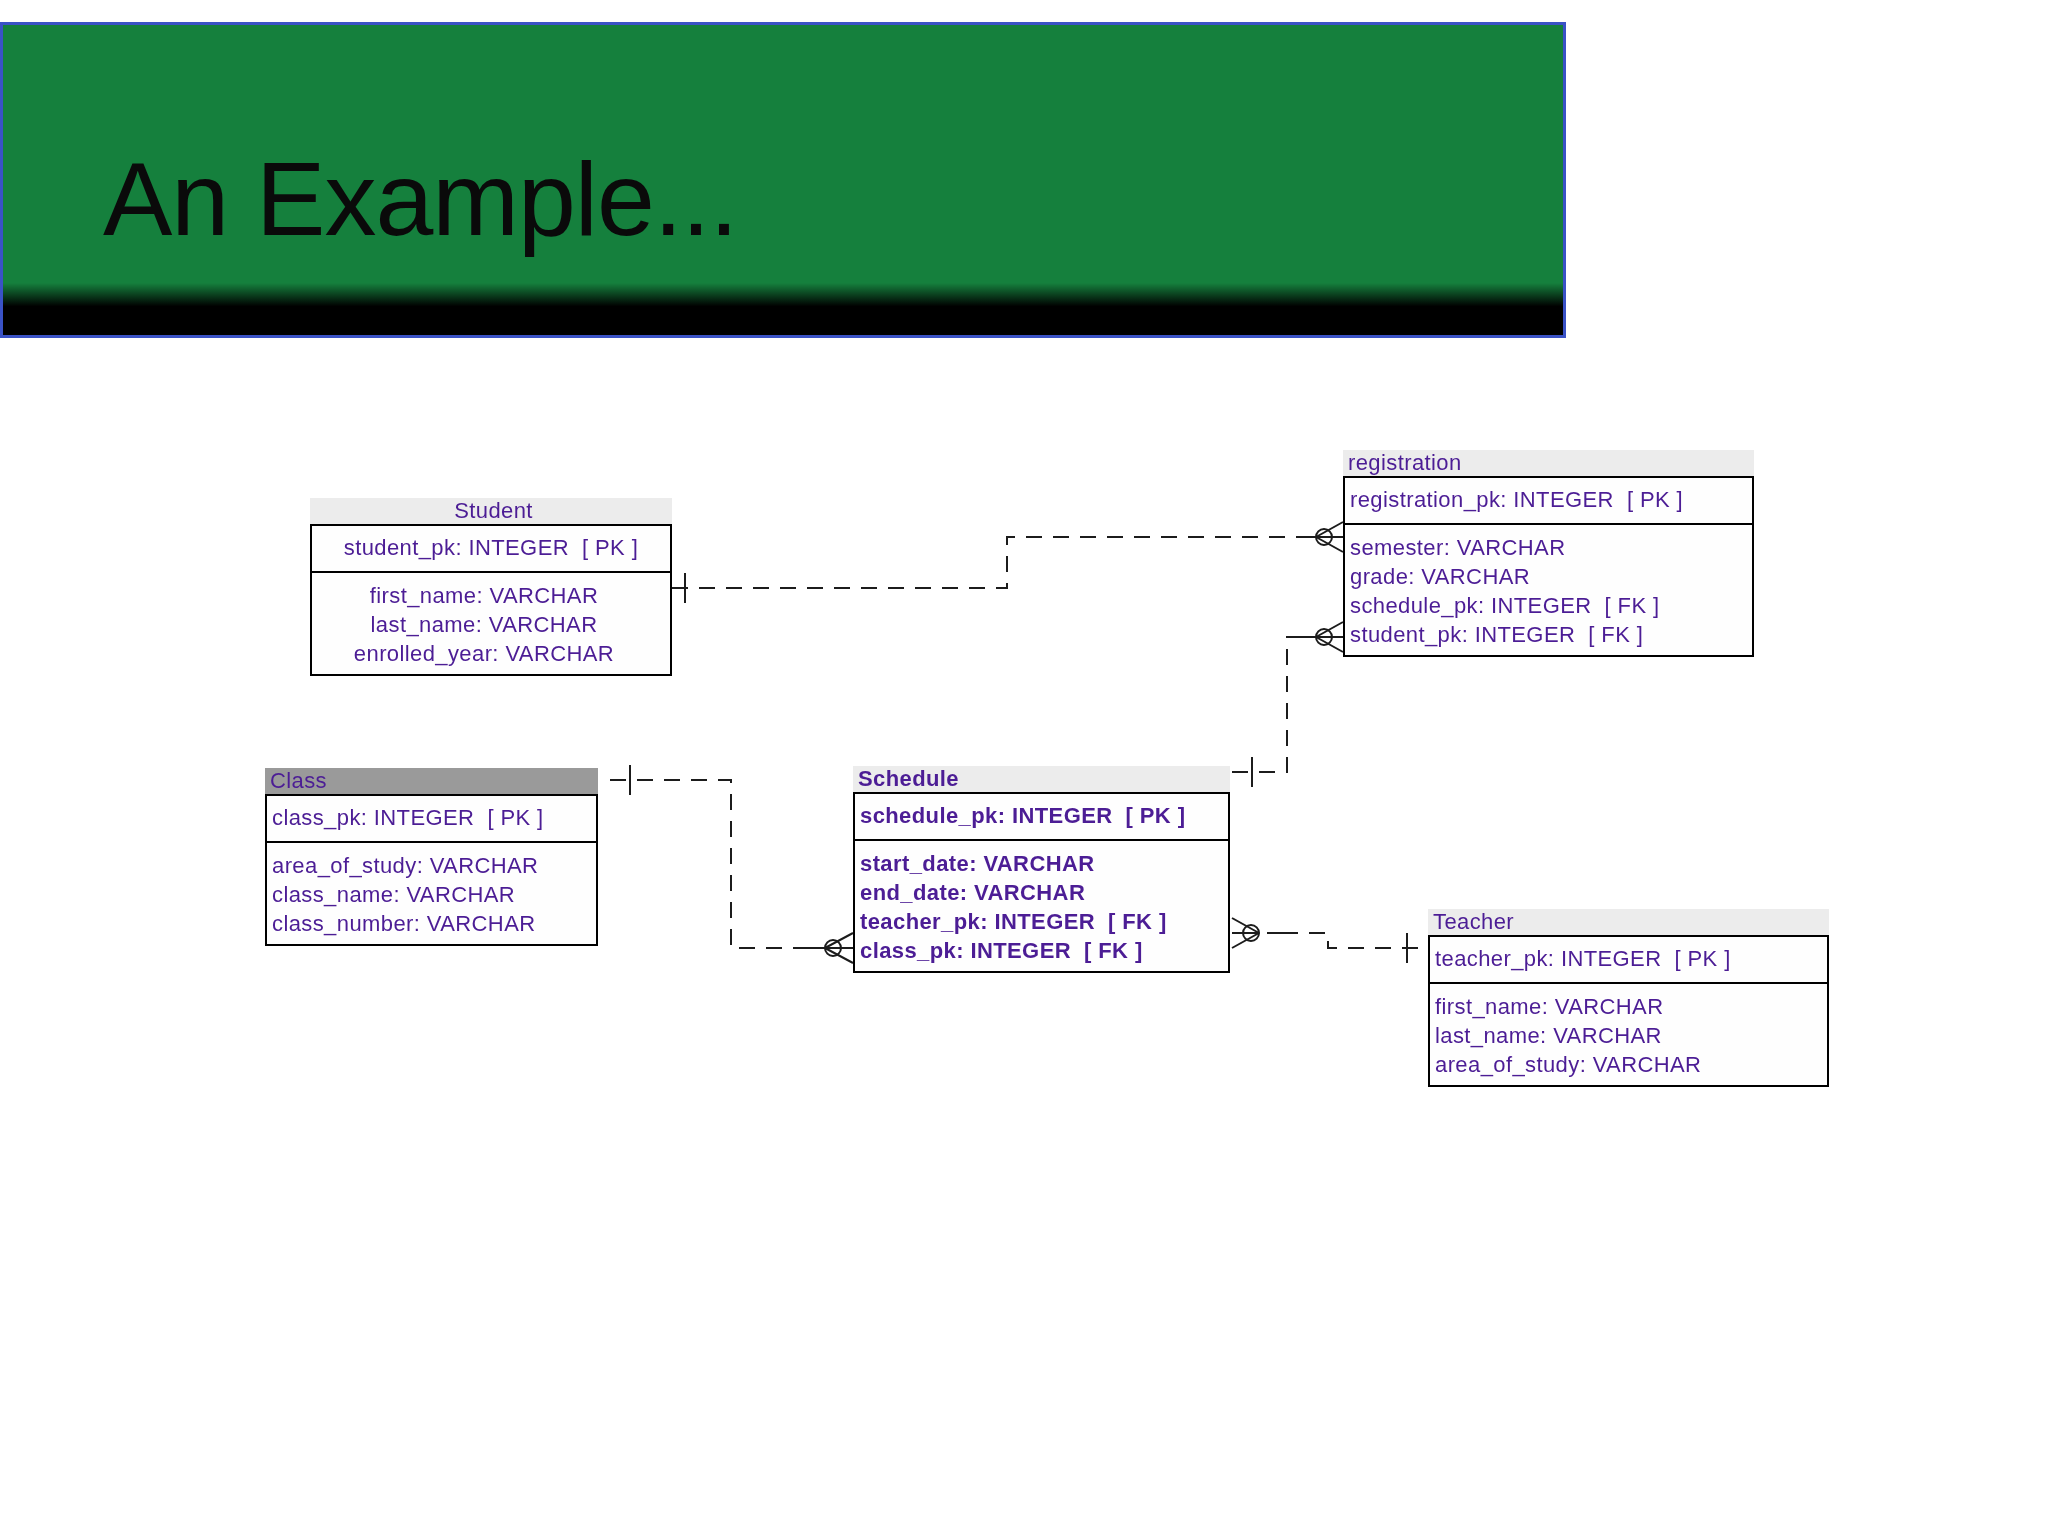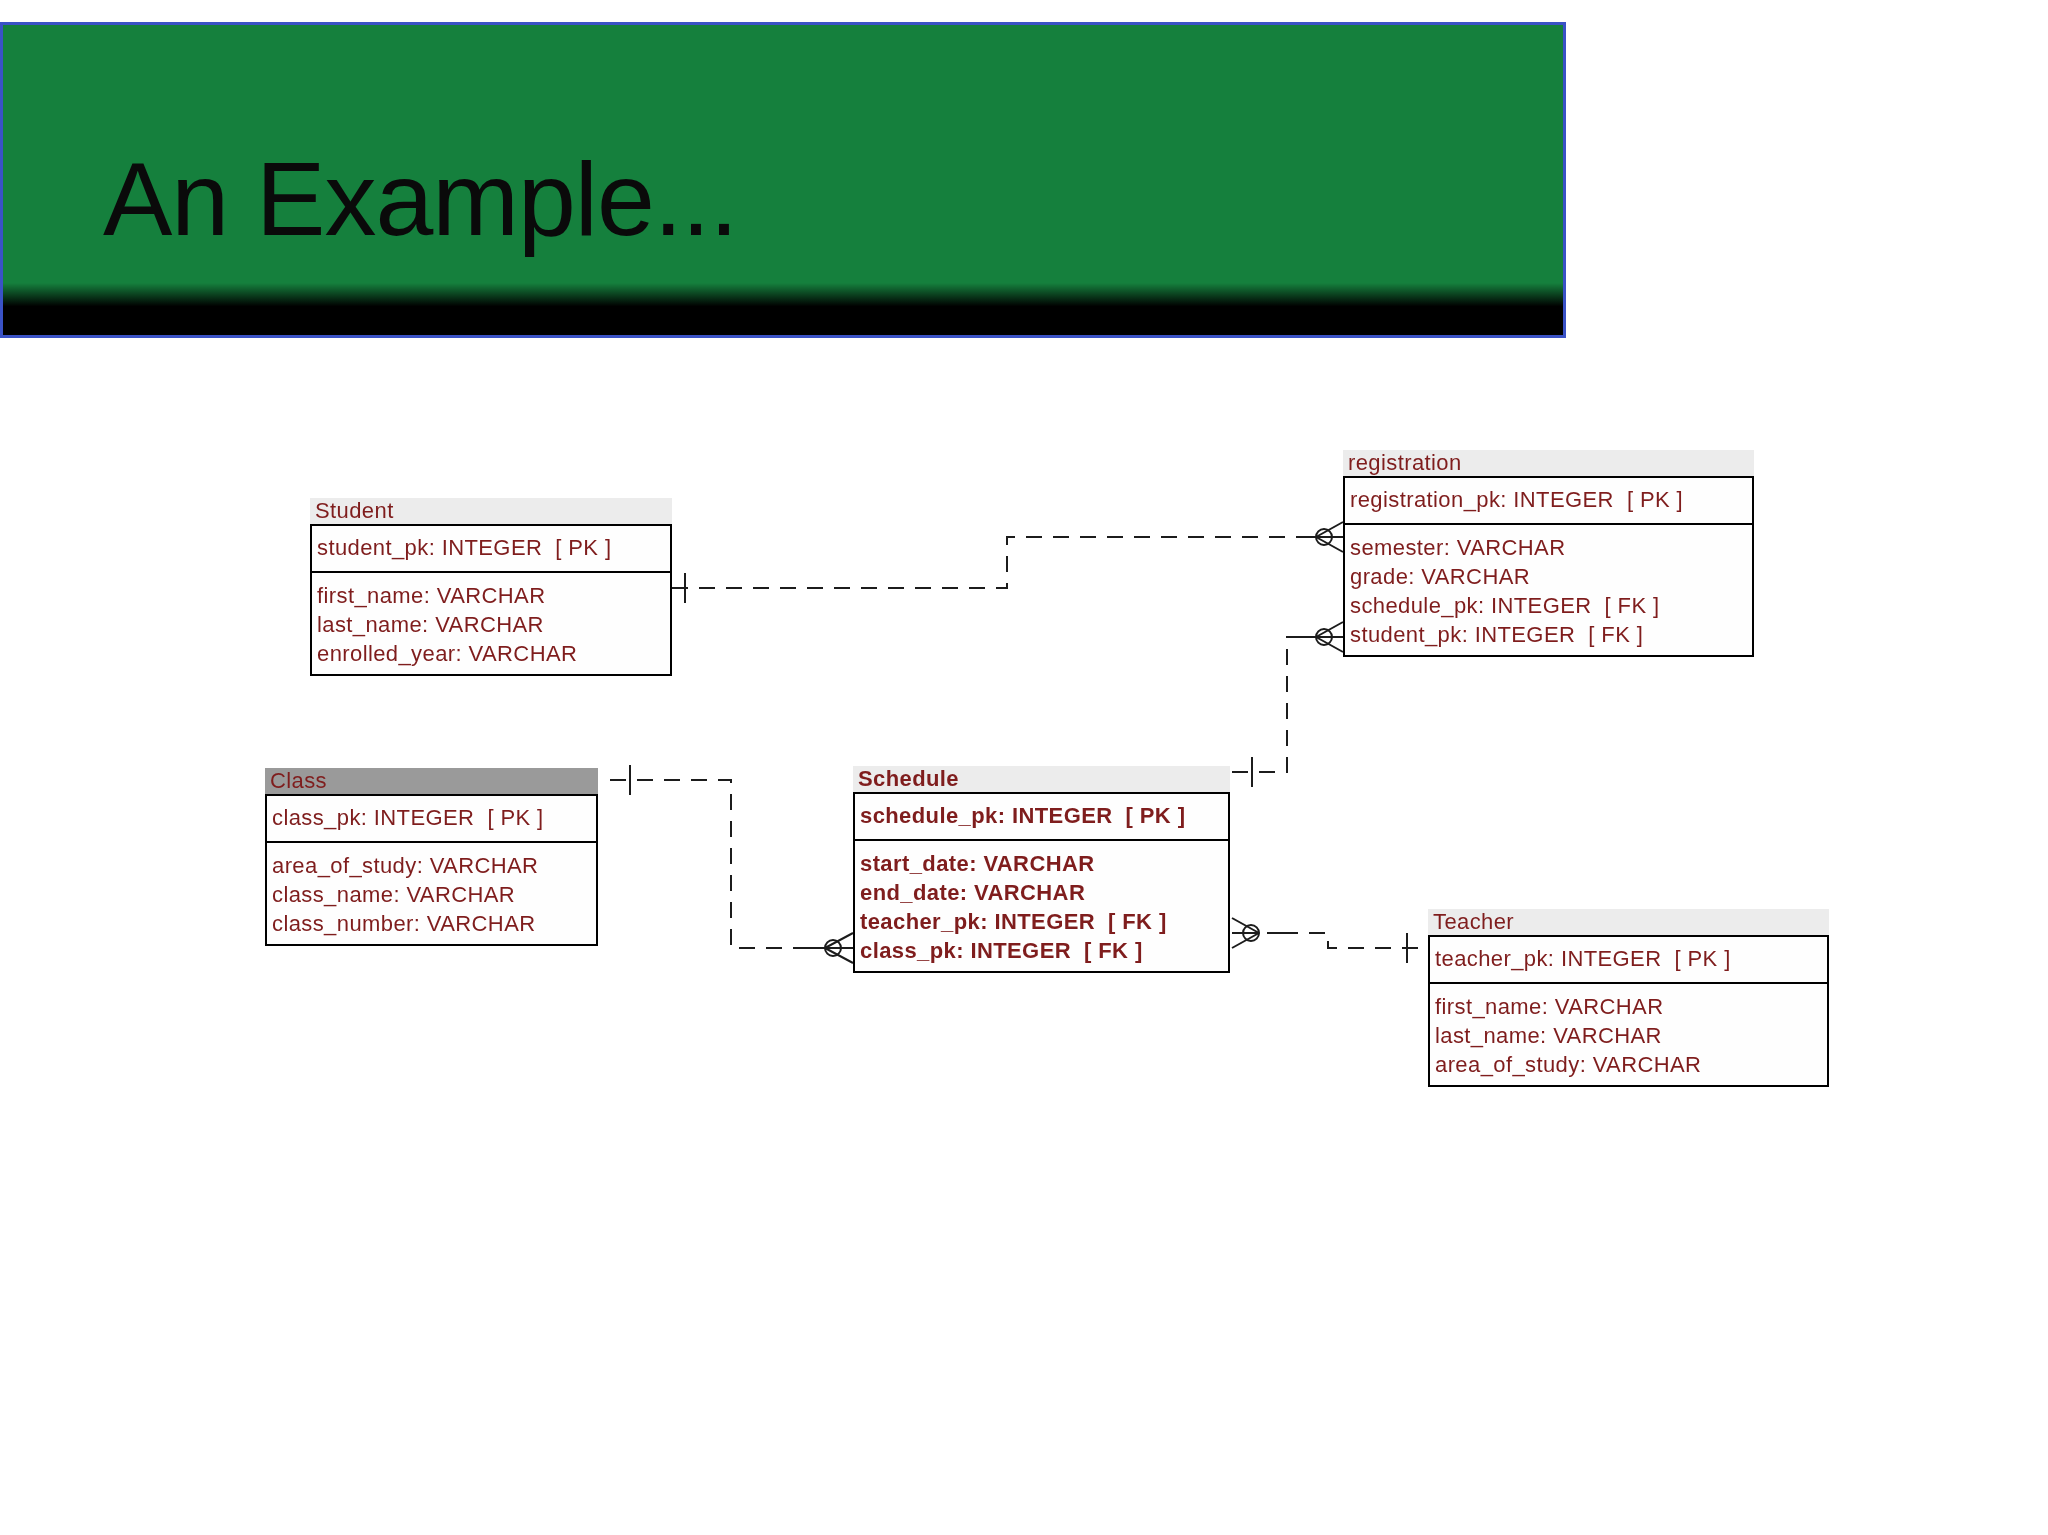--- a/index.html
+++ b/index.html
@@ -23,21 +23,21 @@
     letter-spacing:-1px;white-space:nowrap;
   }
 
   
   #diagram{position:absolute;left:0;top:0;width:2048px;height:1535px;}
   svg.connectors{position:absolute;left:0;top:0;}
   .dash{stroke:#1c1c1c;stroke-width:2;fill:none;stroke-dasharray:16 11;}
   .solid{stroke:#1c1c1c;stroke-width:2;fill:none;}
 
   .er-table{
-    position:absolute;font-size:22px;letter-spacing:0.4px;color:#7f1d1d;
+    position:absolute;font-size:22px;letter-spacing:0.4px;color:#4c1d95;
     box-sizing:border-box;
   }
   .er-head{
     background:#ececec;height:26px;line-height:26px;padding-left:5px;
     white-space:pre;overflow:hidden;
   }
   .er-table.highlighted .er-head{background:#9a9a9a;}
   .er-box{border:2px solid #000;background:#fefefe;box-sizing:border-box;}
   .er-pk{border-bottom:2px solid #000;padding:7px 5px 9px 5px;}
   .er-attrs{padding:8px 19px 6px 5px;border-radius:7px;}
@@ -85,21 +85,21 @@
     <g>
       <path class="dash" d="M1282 933 H1328 V948 H1428"></path>
       <path class="solid" d="M1407 933 V963"></path>
       <g>
         <path class="solid" d="M1267 933 H1282 M1259 933 L1232 918 M1259 933 H1232 M1259 933 L1232 948"></path>
         <circle class="solid" cx="1251" cy="933" r="8"></circle>
       </g>
     </g>
   </svg>
 
-<div class="er-table" style="left: 310px; top: 498px; width: 362px;">
+<div class="er-table" style="left: 310px; top: 498px; width: 362px; text-align: center;">
     <div class="er-head">Student</div>
     <div class="er-box">
       <div class="er-pk">
           <div class="er-row">student_pk: INTEGER  [ PK ]</div>
         </div>
       <div class="er-attrs">
           <div class="er-row">first_name: VARCHAR</div>
           <div class="er-row">last_name: VARCHAR</div>
           <div class="er-row">enrolled_year: VARCHAR</div>
         </div>

